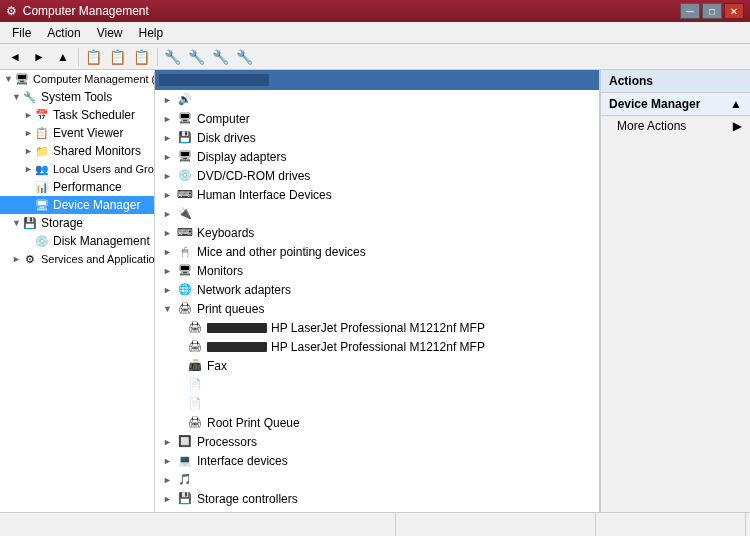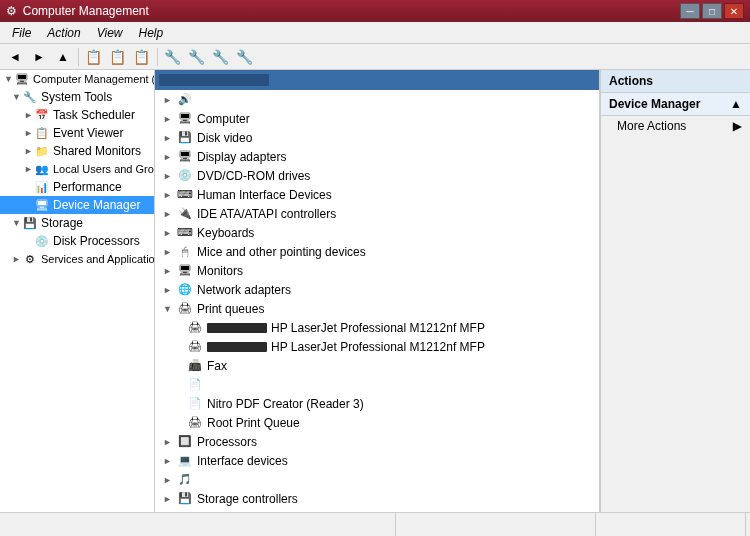--- a/index.html
+++ b/index.html
@@ -51,21 +51,20 @@
     .title-btn.close { background: #c0392b; }
 
     
     .menu-bar {
       background: #f0f0f0;
       border-bottom: 1px solid #ccc;
       display: flex;
       align-items: center;
       height: 22px;
       padding: 0 4px;
-      font-style: italic;
     }
     .menu-item {
       padding: 2px 8px;
       font-size: 12px;
       cursor: pointer;
     }
 
     
     .toolbar {
       background: #f0f0f0;
@@ -330,21 +329,21 @@
 
     <div class="tree-item" style="padding-left:12px;">
       <span class="arrow">▼</span>
       <span class="icon">💾</span>
       <span>Storage</span>
     </div>
 
     <div class="tree-item" style="padding-left:24px;">
       <span class="arrow" style="width:10px;"></span>
       <span class="icon">💿</span>
-      <span>Disk Processors</span>
+      <span>Disk Management</span>
     </div>
 
     <div class="tree-item" style="padding-left:12px;">
       <span class="arrow">►</span>
       <span class="icon">⚙</span>
       <span style="font-size:11px;">Services and Applications</span>
     </div>
   </div>
 
   <div class="center-panel">
@@ -358,41 +357,40 @@
       <span class="icon">🔊</span>
     </div>
     <div class="device-item">
       <span class="arrow">►</span>
       <span class="icon">🖥</span>
       <span>Computer</span>
     </div>
     <div class="device-item">
       <span class="arrow">►</span>
       <span class="icon">💾</span>
-      <span>Disk video</span>
+      <span>Disk drives</span>
     </div>
     <div class="device-item">
       <span class="arrow">►</span>
       <span class="icon">🖥</span>
       <span>Display adapters</span>
     </div>
     <div class="device-item">
       <span class="arrow">►</span>
       <span class="icon">💿</span>
       <span>DVD/CD-ROM drives</span>
     </div>
     <div class="device-item">
       <span class="arrow">►</span>
       <span class="icon">⌨</span>
       <span>Human Interface Devices</span>
     </div>
     <div class="device-item">
       <span class="arrow">►</span>
       <span class="icon">🔌</span>
-      <span>IDE ATA/ATAPI controllers</span>
     </div>
     <div class="device-item">
       <span class="arrow">►</span>
       <span class="icon">⌨</span>
       <span>Keyboards</span>
     </div>
     <div class="device-item">
       <span class="arrow">►</span>
       <span class="icon">🖱</span>
       <span>Mice and other pointing devices</span>
@@ -436,21 +434,20 @@
       <span class="icon">📠</span>
       <span>Fax</span>
     </div>
     <div class="device-item sub">
       <span class="arrow" style="width:10px;"></span>
       <span class="icon">📄</span>
     </div>
     <div class="device-item sub">
       <span class="arrow" style="width:10px;"></span>
       <span class="icon">📄</span>
-      <span>Nitro PDF Creator (Reader 3)</span>
     </div>
     <div class="device-item sub">
       <span class="arrow" style="width:10px;"></span>
       <span class="icon">🖨</span>
       <span>Root Print Queue</span>
     </div>
     <div class="device-item">
       <span class="arrow">►</span>
       <span class="icon">🔲</span>
       <span>Processors</span>

